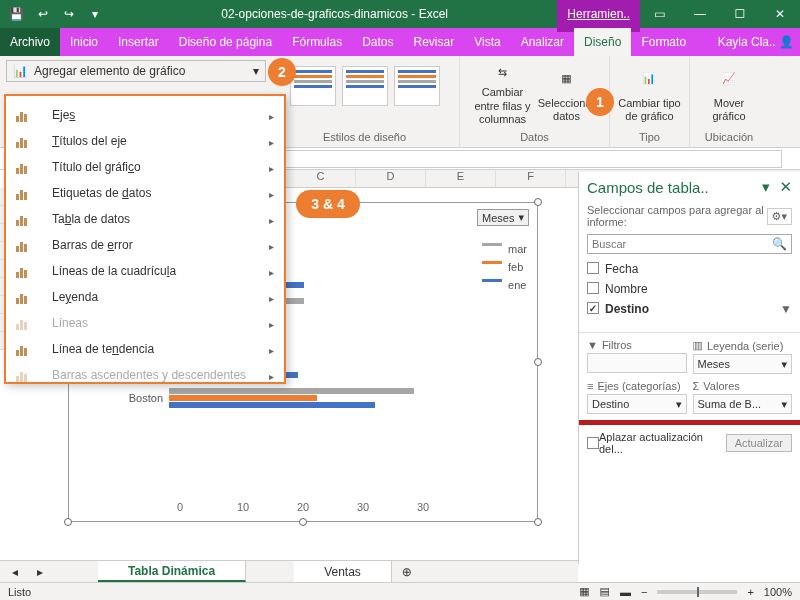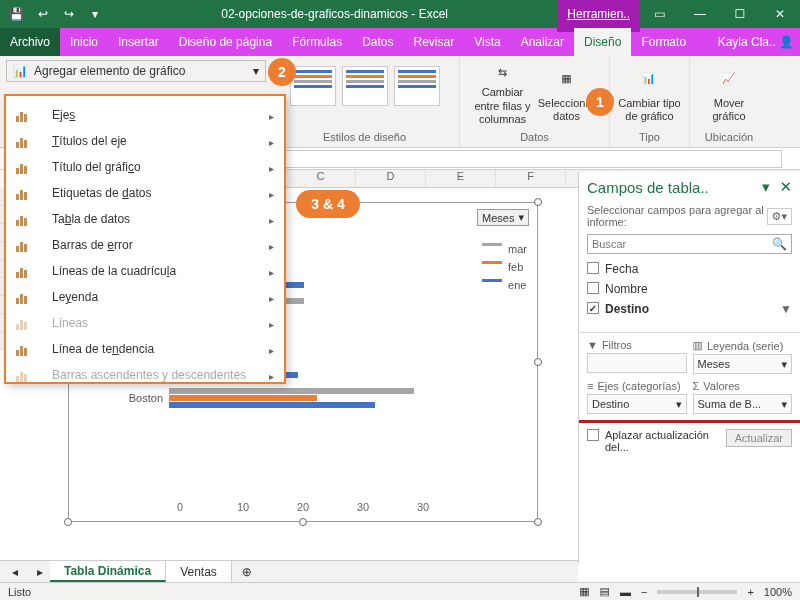--- a/index.html
+++ b/index.html
@@ -63,25 +63,25 @@
   .tp-sub { padding:2px 8px; font-size:11px; color:#666; display:flex; justify-content:space-between; align-items:center;}
   .tp-search { margin:4px 8px; border:1px solid #aaa; height:20px; display:flex; align-items:center; padding:0 4px;}
   .tp-search input { border:none; flex:1; font-size:11px; outline:none;}
   .fieldlist { padding:4px 8px; font-size:12px;}
   .fielditem { display:flex; gap:6px; height:20px;}
   .fielditem.sel { font-weight:600;}
   .areas { border-top:1px solid #ddd; margin-top:6px; padding:6px 8px; display:grid; grid-template-columns:1fr 1fr; gap:6px 6px; font-size:11px;}
   .areabox { }
   .areabox .hd { color:#666; font-size:11px; display:flex; align-items:center; gap:4px; margin-bottom:2px;}
   .areabox .slot { border:1px solid #ccc; height:20px; background:#fafafa; font-size:11px; display:flex; align-items:center; padding:0 4px; justify-content:space-between;}
-  .tp-foot { border-top:3px solid #b91c1c; padding:6px 8px; display:flex; align-items:flex-start; gap:6px; font-size:11px;}
+  .tp-foot { border-top:5px solid #b91c1c; padding:6px 8px; display:flex; align-items:center; font-size:11px;}
   .tp-foot button { font-size:11px; padding:2px 8px; border:1px solid #bbb; background:#f0f0f0; color:#888;}
   
   .sheettabs { position:absolute; left:0; right:222px; bottom:18px; height:22px; border-top:1px solid #ccc; display:flex; align-items:center; background:#f3f2f1; font-size:12px;}
-  .sheettabs .st { padding:0 14px; height:100%; display:flex; align-items:center; border-right:1px solid #ccc; background:#fff;}
+  .sheettabs .st { padding:0 30px; height:100%; display:flex; align-items:center; border-right:1px solid #ccc; background:#fff;margin-left:48px;}
   .sheettabs .st.active { border-bottom:2px solid #217346; color:#217346; font-weight:600;}
   .statusbar { position:absolute; left:0; right:0; bottom:0; height:18px; background:#f3f2f1; border-top:1px solid #ccc; display:flex; align-items:center; font-size:11px; padding:0 8px; gap:10px;}
   .statusbar .spacer { flex:1;}
   .chk { width:12px; height:12px; border:1px solid #888; display:inline-flex; align-items:center; justify-content:center; font-size:10px;}
   u{text-decoration:underline;}
   .thumb { width:46px; height:40px; border:1px solid #ccc; background:#fff; display:flex; flex-direction:column; gap:2px; padding:3px;}
   .thumb div{height:3px;}
 </style>
 </head>
 <body>

